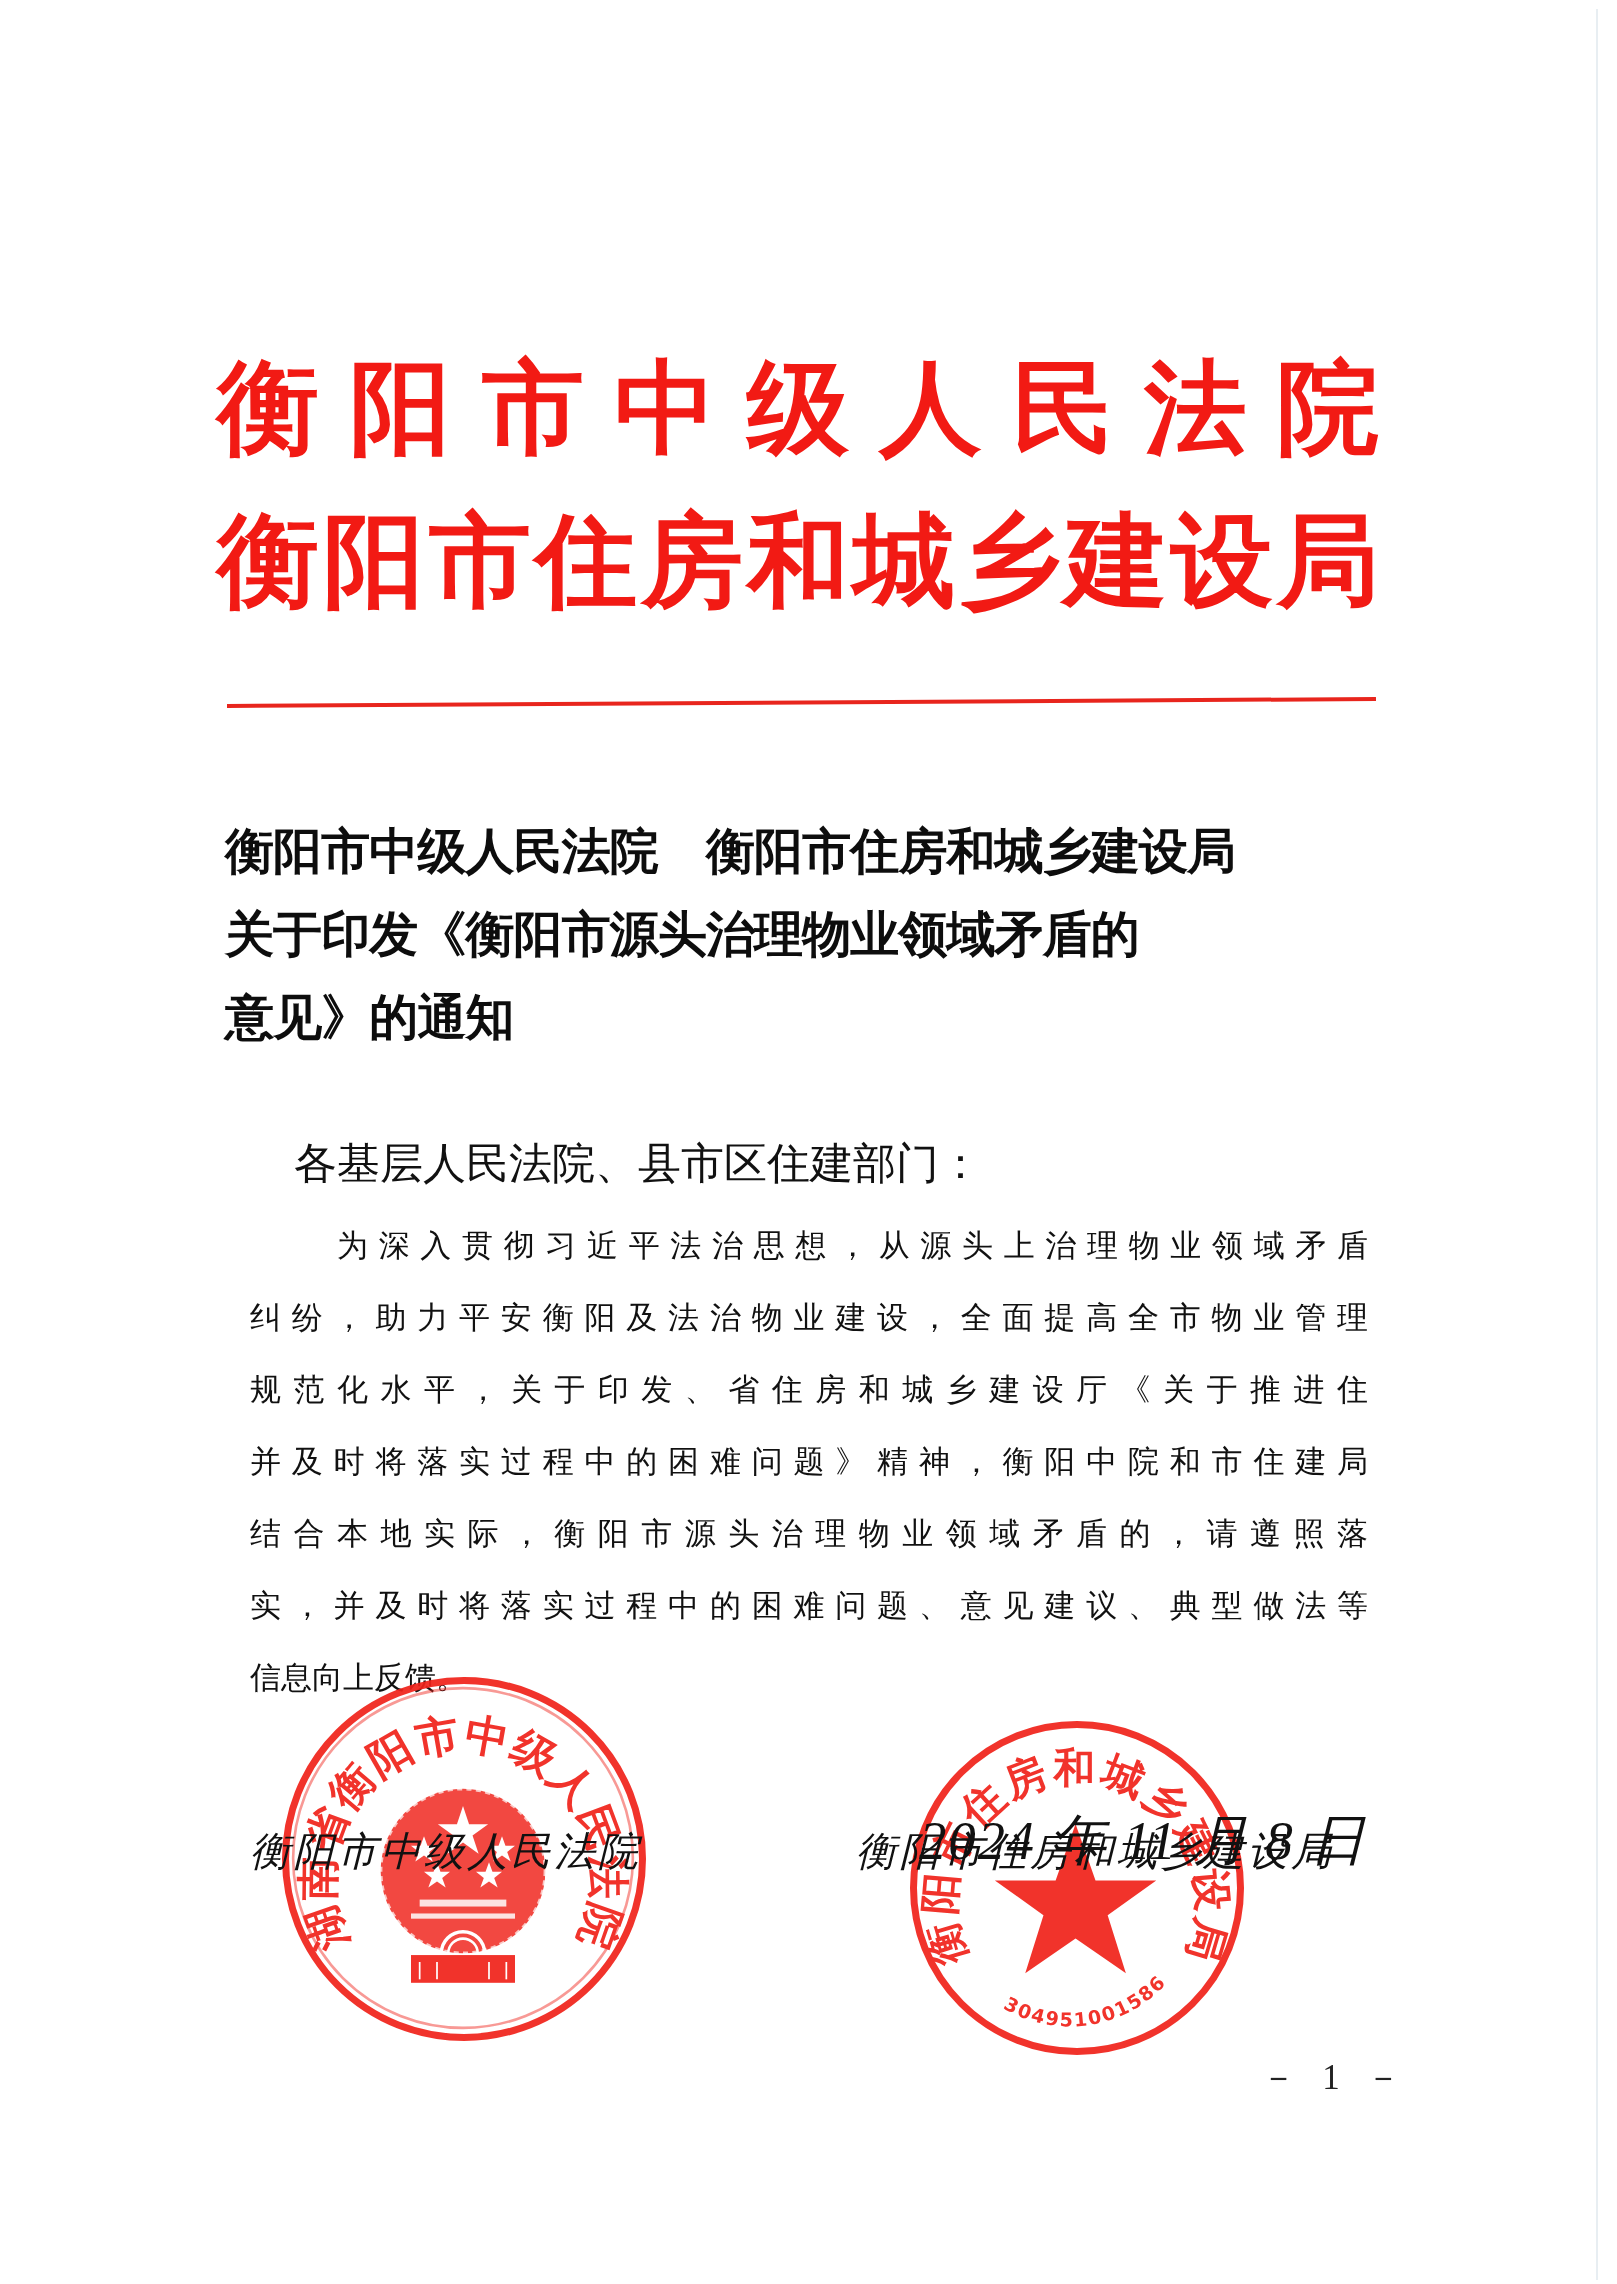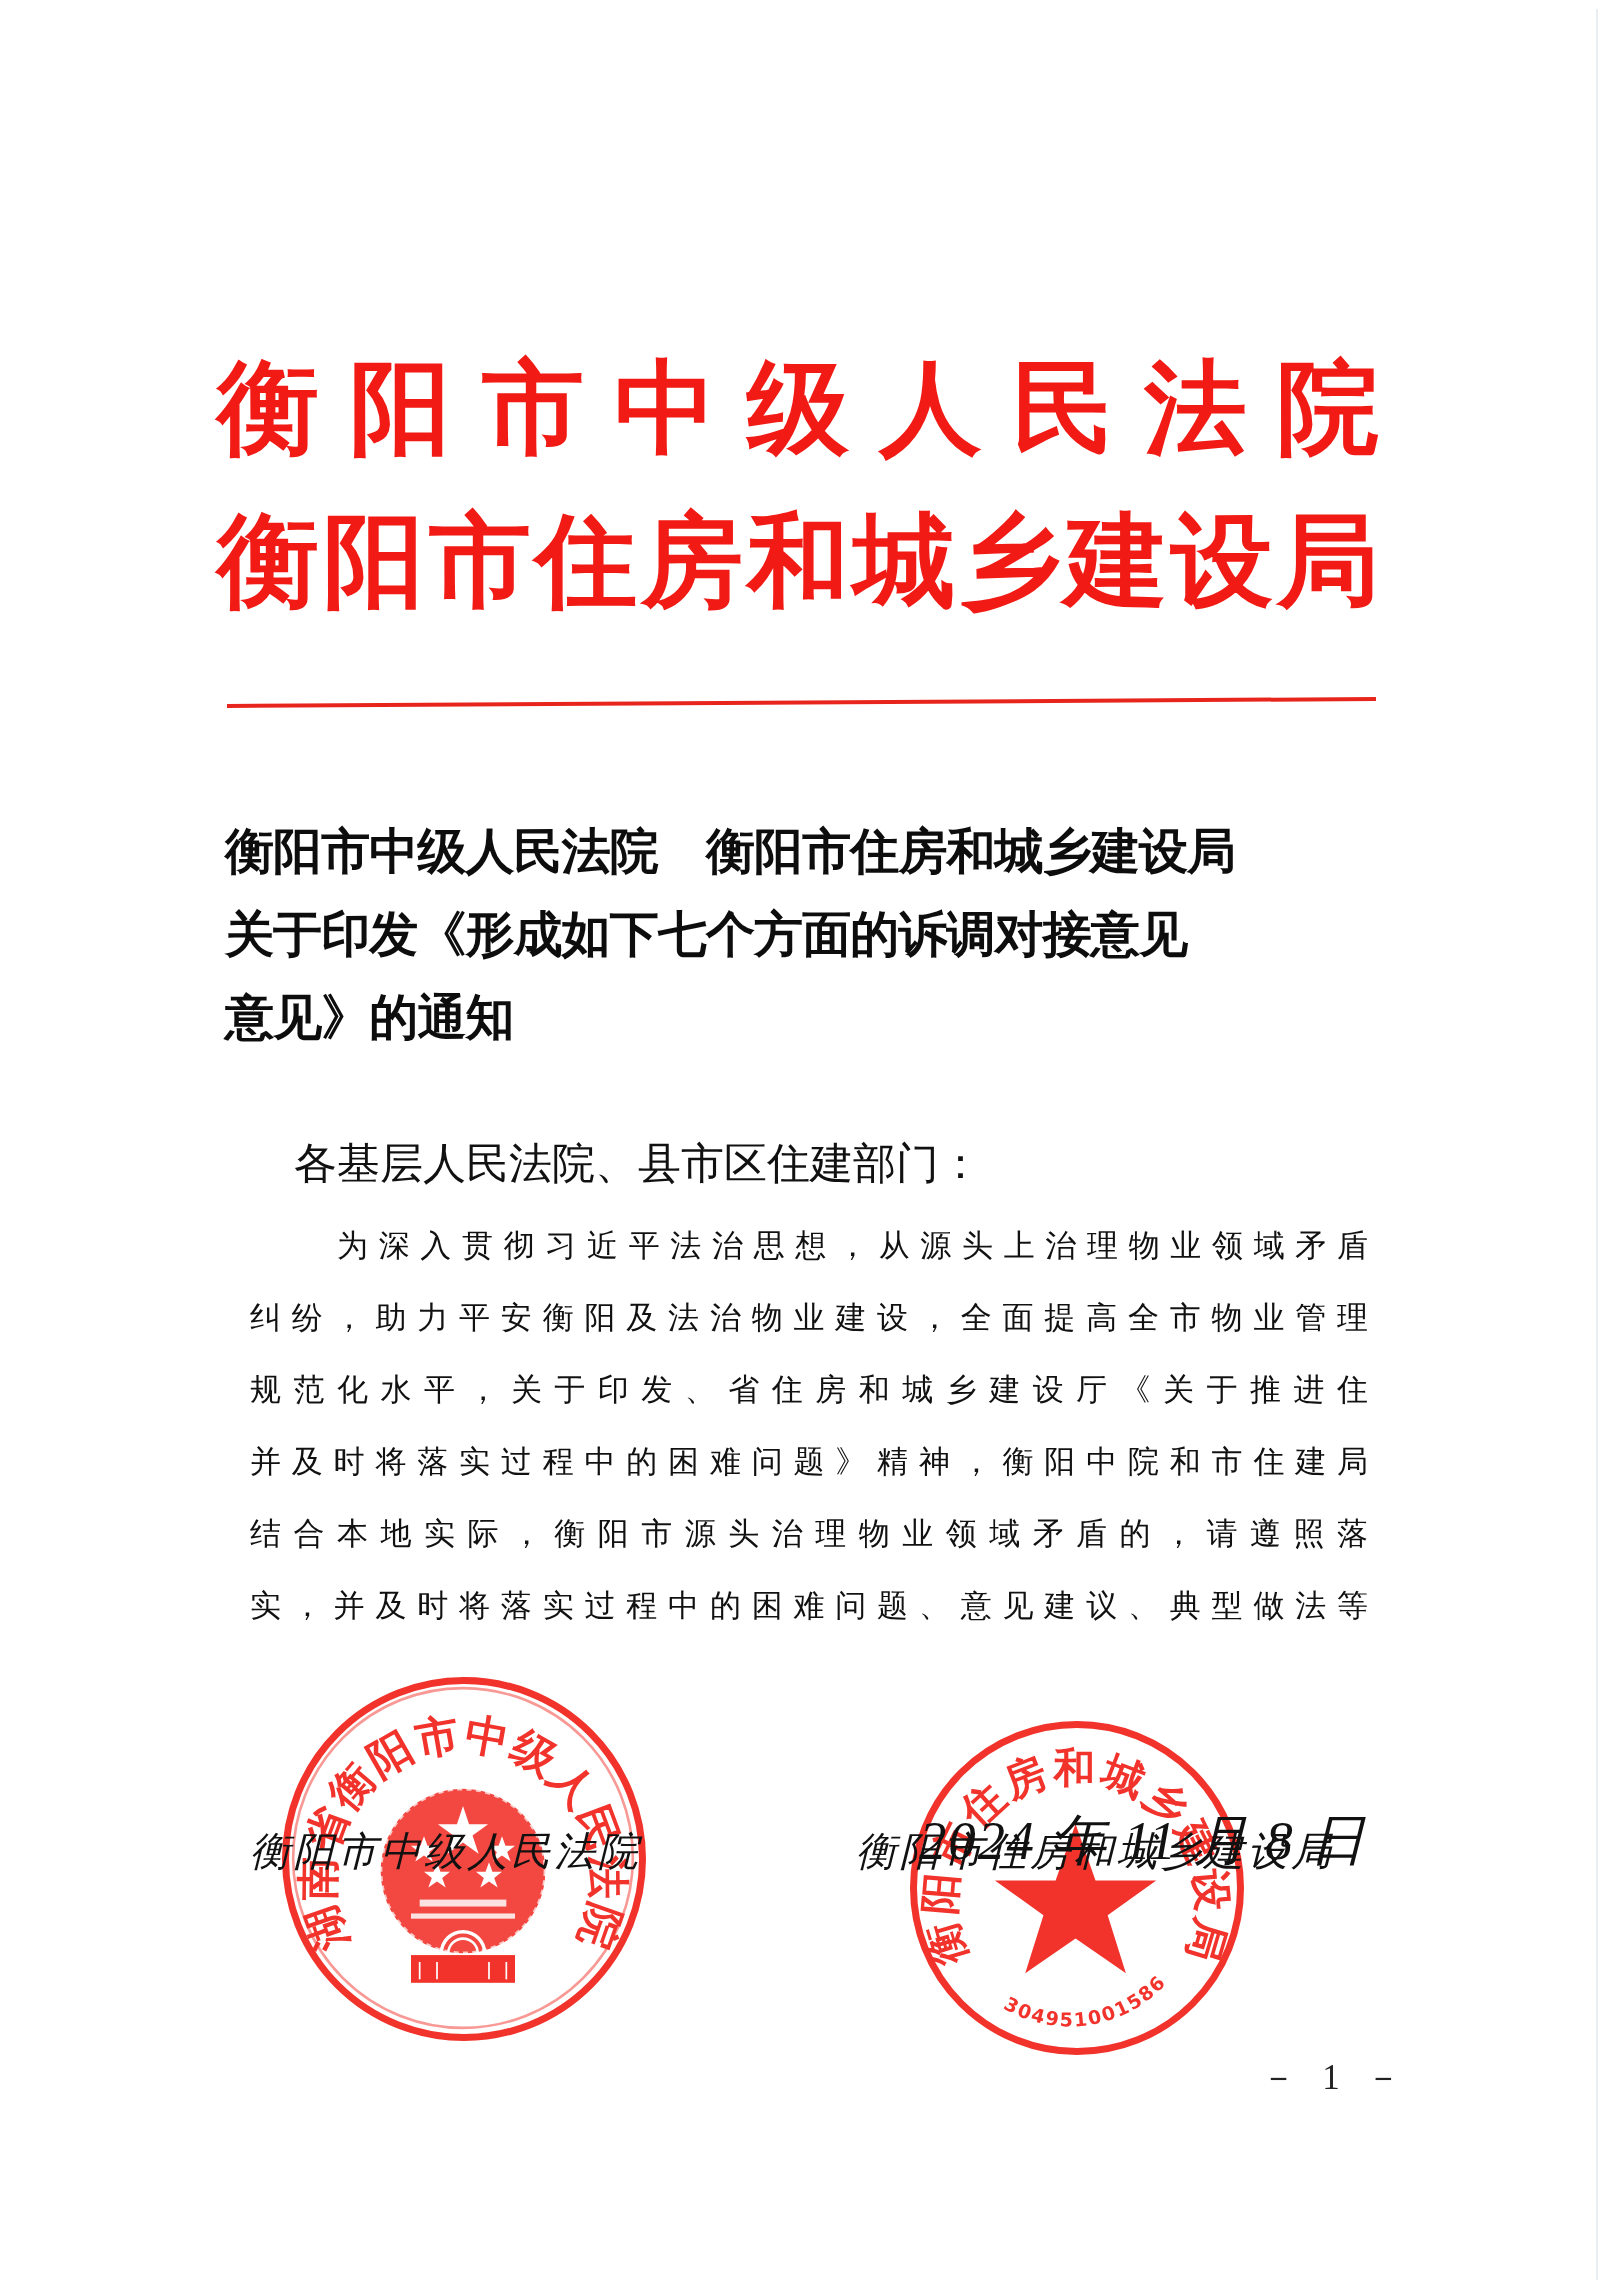--- a/index.html
+++ b/index.html
@@ -162,33 +162,34 @@
   <span>乡</span>
   <span>建</span>
   <span>设</span>
   <span>局</span>
 </div>
 
 <div class="red-rule"></div>
 
 <div class="title">
   <span class="t-line">衡阳市中级人民法院　衡阳市住房和城乡建设局</span>
-  <span class="t-line">关于印发《形成如下七个方面的诉调对接意见</span>
+  <span class="t-line">关于印发《衡阳市源头治理物业领域矛盾的</span>
   <span class="t-line">意见》的通知</span>
 </div>
 
 <div class="salutation">各基层人民法院、县市区住建部门：</div>
 
 <div class="body-para">
   <span class="b-line first">为深入贯彻习近平法治思想，从源头上治理物业领域矛盾</span>
   <span class="b-line">纠纷，助力平安衡阳及法治物业建设，全面提高全市物业管理</span>
   <span class="b-line">规范化水平，关于印发、省住房和城乡建设厅《关于推进住</span>
   <span class="b-line">并及时将落实过程中的困难问题》精神，衡阳中院和市住建局</span>
   <span class="b-line">结合本地实际，衡阳市源头治理物业领域矛盾的，请遵照落</span>
   <span class="b-line">实，并及时将落实过程中的困难问题、意见建议、典型做法等</span>
+  <span class="b-line last">信息向上反馈。</span>
 </div>
 
 <div class="seal court">
   <svg width="364" height="364" viewBox="0 0 420 420">
     <defs>
       <path id="courtArc" d="M 75 300 A 150 150 0 1 1 345 300"></path>
     </defs>
     <circle cx="210" cy="210" r="196" fill="none" stroke="#f0221a" stroke-width="3" opacity="0.5"></circle>
     <text font-family="DejaVu Serif, serif" font-size="50" font-weight="bold" fill="#f0221a" letter-spacing="2">
       <textPath href="#courtArc" startOffset="50%" text-anchor="middle">湖南省衡阳市中级人民法院</textPath>

